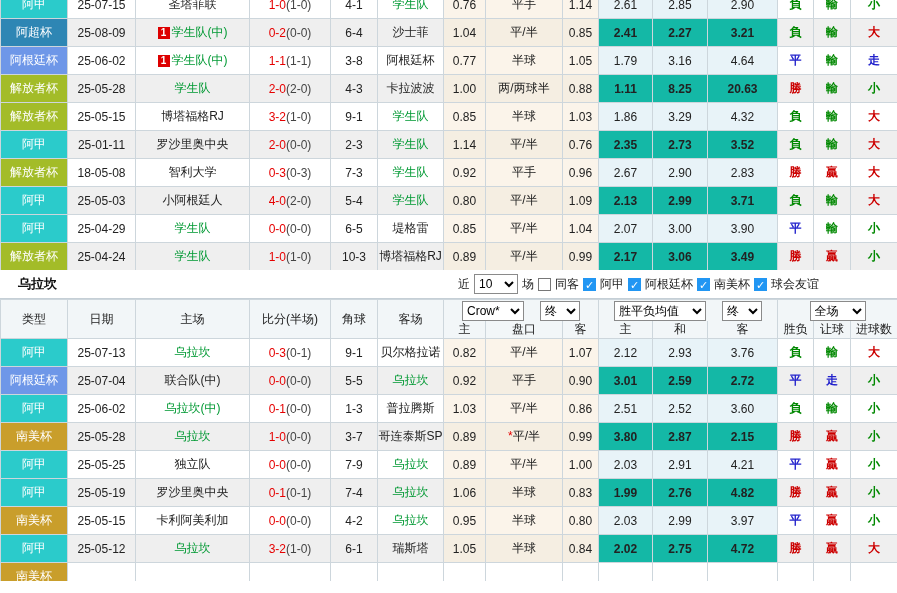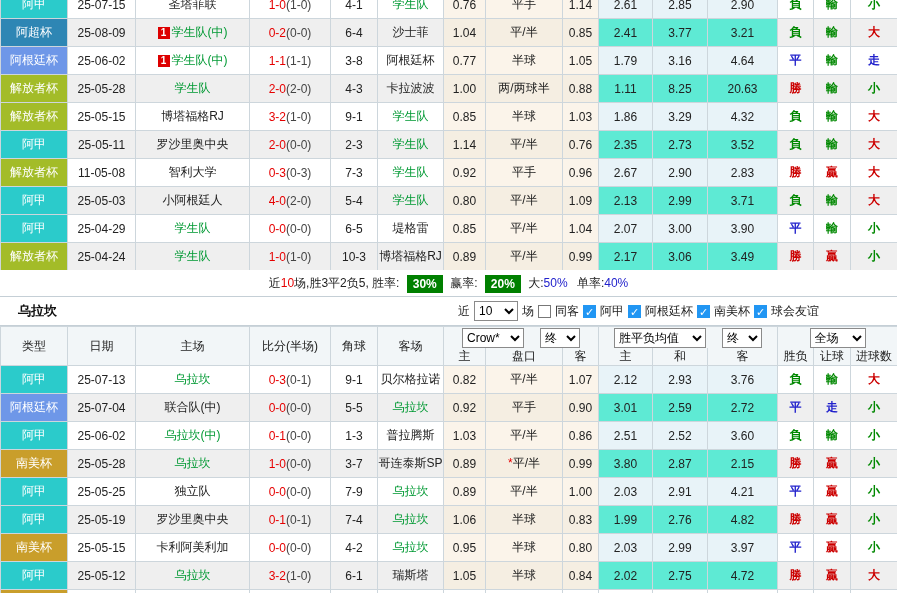--- a/index.html
+++ b/index.html
@@ -4,21 +4,21 @@
 <style>
   html,body{margin:0;padding:0;background:#fff;}
   .wrap{width:897px;height:593px;overflow:hidden;background:#fff;
         font-family:"Liberation Sans","DejaVu Sans",sans-serif;font-size:12px;color:#222;}
   table{border-collapse:collapse;table-layout:fixed;width:897px;}
   td{border:1px solid #CDD6DC;text-align:center;font-size:12px;padding:0;
      white-space:nowrap;overflow:hidden;height:27px;color:#222;vertical-align:middle;}
   tr.alt td{background:#EFEFEF;}
   td.lg{color:#fff;}
   td.asia{background:#FBF4EA;}  tr.alt td.asia{background:#F5EEE2;}
-  td.euro{background:#E8F3F8;}  tr.alt td.euro{background:#5eead4;}
+  td.euro{background:#E8F3F8;}  tr.alt td.euro{background:#14b8a6;font-weight:bold;}
   .tg{color:#009933;}
   .sc-red{color:#E60000;}
   .sc-half{color:#444;}
   .c-g{color:#008800;} .c-b{color:#2222CC;} .c-r{color:#CC0000;}
   td.res{font-weight:bold;}
   .badge1{display:inline-block;width:12px;height:12px;line-height:12px;background:#DD0000;
           color:#fff;font-size:10px;font-weight:bold;margin-right:2px;vertical-align:middle;}
   .top-clip{height:270px;overflow:hidden;}
   .top-clip table{margin-top:-10px;}
   .summary-bar{height:26px;line-height:26px;text-align:center;border-bottom:1px solid #C5CFD6;
@@ -89,21 +89,21 @@
             <td class="lg" style="background: rgb(46, 134, 180);">阿超杯</td>
             <td>25-08-09</td>
             <td><span class="badge1">1</span><span class="tg">学生队(中)</span></td>
             <td><span class="sc-red">0-2</span><span class="sc-half">(0-0)</span></td>
             <td>6-4</td>
             <td><span>沙士菲</span></td>
             <td class="asia">1.04</td>
             <td class="asia"><span>平/半</span></td>
             <td class="asia">0.85</td>
             <td class="euro">2.41</td>
-            <td class="euro">3.77</td>
+            <td class="euro">2.27</td>
             <td class="euro">3.21</td>
             <td class="res c-g">負</td>
             <td class="res c-g">輸</td>
             <td class="res c-r">大</td>
           </tr>
           <tr>
             <td class="lg" style="background: rgb(110, 151, 232);">阿根廷杯</td>
             <td>25-06-02</td>
             <td><span class="badge1">1</span><span class="tg">学生队(中)</span></td>
             <td><span class="sc-red">1-1</span><span class="sc-half">(1-1)</span></td>
@@ -148,38 +148,38 @@
             <td class="asia">1.03</td>
             <td class="euro">1.86</td>
             <td class="euro">3.29</td>
             <td class="euro">4.32</td>
             <td class="res c-g">負</td>
             <td class="res c-g">輸</td>
             <td class="res c-r">大</td>
           </tr>
           <tr class="alt">
             <td class="lg" style="background: rgb(43, 203, 203);">阿甲</td>
-            <td>25-05-11</td>
+            <td>25-01-11</td>
             <td><span>罗沙里奥中央</span></td>
             <td><span class="sc-red">2-0</span><span class="sc-half">(0-0)</span></td>
             <td>2-3</td>
             <td><span class="tg">学生队</span></td>
             <td class="asia">1.14</td>
             <td class="asia"><span>平/半</span></td>
             <td class="asia">0.76</td>
             <td class="euro">2.35</td>
             <td class="euro">2.73</td>
             <td class="euro">3.52</td>
             <td class="res c-g">負</td>
             <td class="res c-g">輸</td>
             <td class="res c-r">大</td>
           </tr>
           <tr>
             <td class="lg" style="background: rgb(163, 188, 40);">解放者杯</td>
-            <td>11-05-08</td>
+            <td>18-05-08</td>
             <td><span>智利大学</span></td>
             <td><span class="sc-red">0-3</span><span class="sc-half">(0-3)</span></td>
             <td>7-3</td>
             <td><span class="tg">学生队</span></td>
             <td class="asia">0.92</td>
             <td class="asia"><span>平手</span></td>
             <td class="asia">0.96</td>
             <td class="euro">2.67</td>
             <td class="euro">2.90</td>
             <td class="euro">2.83</td>
@@ -235,28 +235,20 @@
             <td class="euro">3.06</td>
             <td class="euro">3.49</td>
             <td class="res c-r">勝</td>
             <td class="res c-r">贏</td>
             <td class="res c-g">小</td>
           </tr>
         </tbody>
     </table>
   </div>
 
-  <div class="summary-bar">
-    <span>近</span><span class="red-val">10</span><span>场,胜3平2负5, 胜率:</span>
-    <span class="pct-badge">30%</span>
-    <span>赢率:</span>
-    <span class="pct-badge">20%</span>
-    <span>大:</span><span class="blue-val">50%</span>
-    <span style="margin-left:6px">单率:</span><span class="blue-val">40%</span>
-  </div>
 
   <div class="section-row">
     <span class="section-title">乌拉坎</span>
     <div class="filters">
       <span>近</span>
       <select style="width:44px">
         <option>10</option>
       </select>
       <span>场</span>
       <span class="cb"></span>

